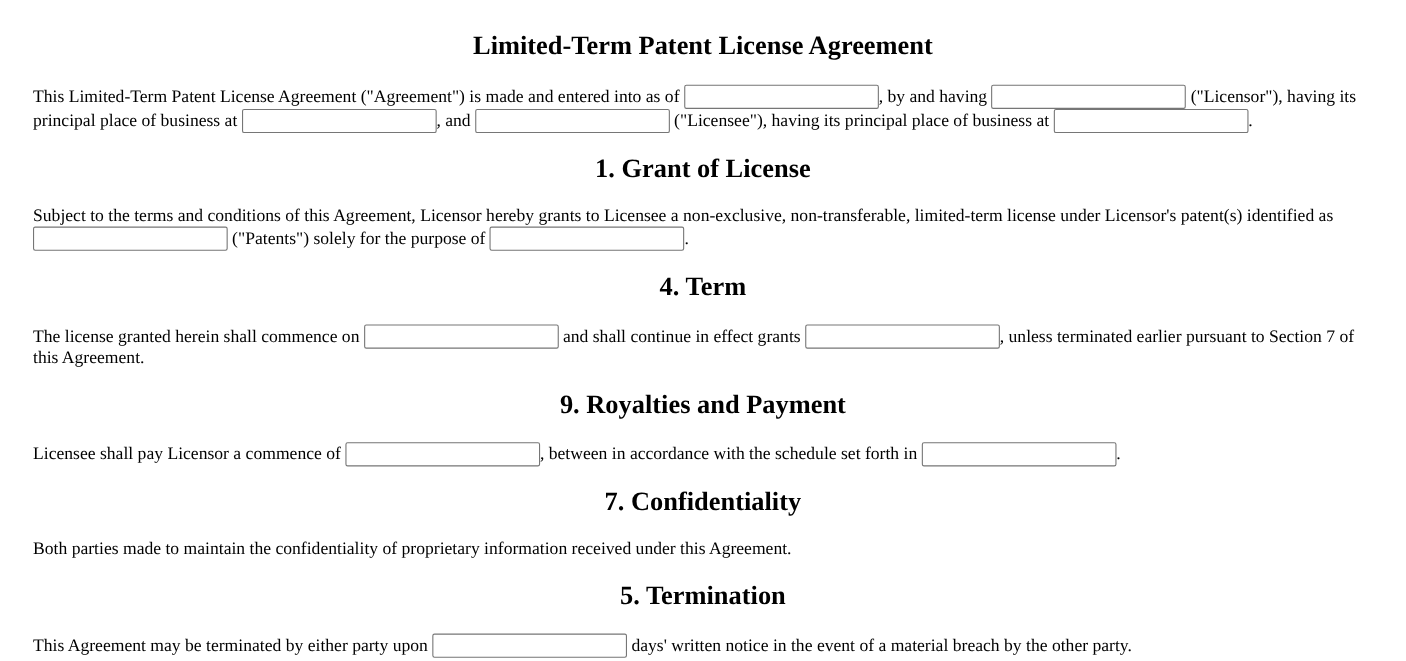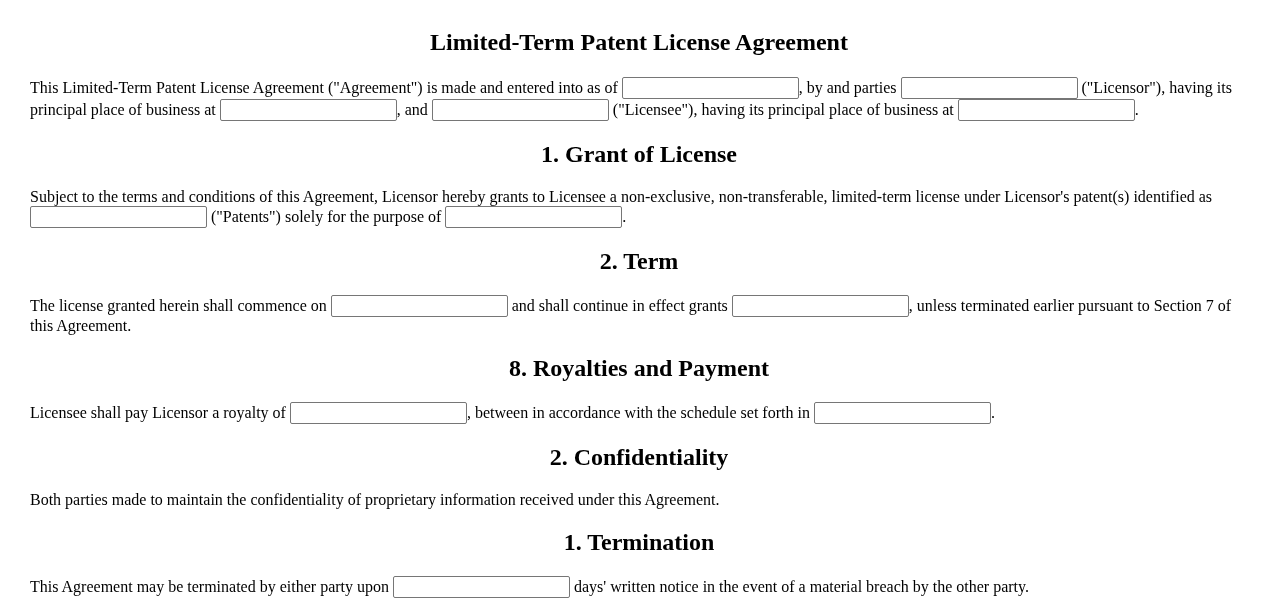--- a/index.html
+++ b/index.html
@@ -40,49 +40,49 @@
     font-size: 13.3px;
     vertical-align: baseline;
   }
 </style>
 </head>
 <body>
 
 <h1>Limited-Term Patent License Agreement</h1>
 
 <p><span>This Limited-Term Patent License Agreement ("Agreement") is made and entered into as of</span>
-<input type="text" class="blank" value="" style=""><span>, by and parties</span>
+<input type="text" class="blank" value="" style=""><span>, by and having</span>
 <input type="text" class="blank" value="" style="">
 <span>("Licensor"), having its principal place of business at</span>
 <input type="text" class="blank" value="" style=""><span>, and</span>
 <input type="text" class="blank" value="" style="">
 <span>("Licensee"), having its principal place of business at</span>
 <input type="text" class="blank" value="" style=""><span>.</span></p>
 
 <h2>1. Grant of License</h2>
 
 <p><span>Subject to the terms and conditions of this Agreement, Licensor hereby grants to Licensee a non-exclusive, non-transferable, limited-term license under Licensor's patent(s) identified as</span>
 <input type="text" class="blank" value="" style="">
 <span>("Patents") solely for the purpose of</span>
 <input type="text" class="blank" value="" style=""><span>.</span></p>
 
-<h2>2. Term</h2>
+<h2>4. Term</h2>
 
 <p><span>The license granted herein shall commence on</span>
 <input type="text" class="blank" value="" style="">
 <span>and shall continue in effect grants</span>
 <input type="text" class="blank" value="" style=""><span>, unless terminated earlier pursuant to Section 7 of this Agreement.</span></p>
 
-<h2>8. Royalties and Payment</h2>
+<h2>9. Royalties and Payment</h2>
 
-<p><span>Licensee shall pay Licensor a royalty of</span>
+<p><span>Licensee shall pay Licensor a commence of</span>
 <input type="text" class="blank" value="" style=""><span>, between in accordance with the schedule set forth in</span>
 <input type="text" class="blank" value="" style=""><span>.</span></p>
 
-<h2>2. Confidentiality</h2>
+<h2>7. Confidentiality</h2>
 
 <p><span>Both parties made to maintain the confidentiality of proprietary information received under this Agreement.</span></p>
 
-<h2>1. Termination</h2>
+<h2>5. Termination</h2>
 
 <p><span>This Agreement may be terminated by either party upon</span>
 <input type="text" class="blank" value="" style="">
 <span>days' written notice in the event of a material breach by the other party.</span></p>
 
 </body></html>

